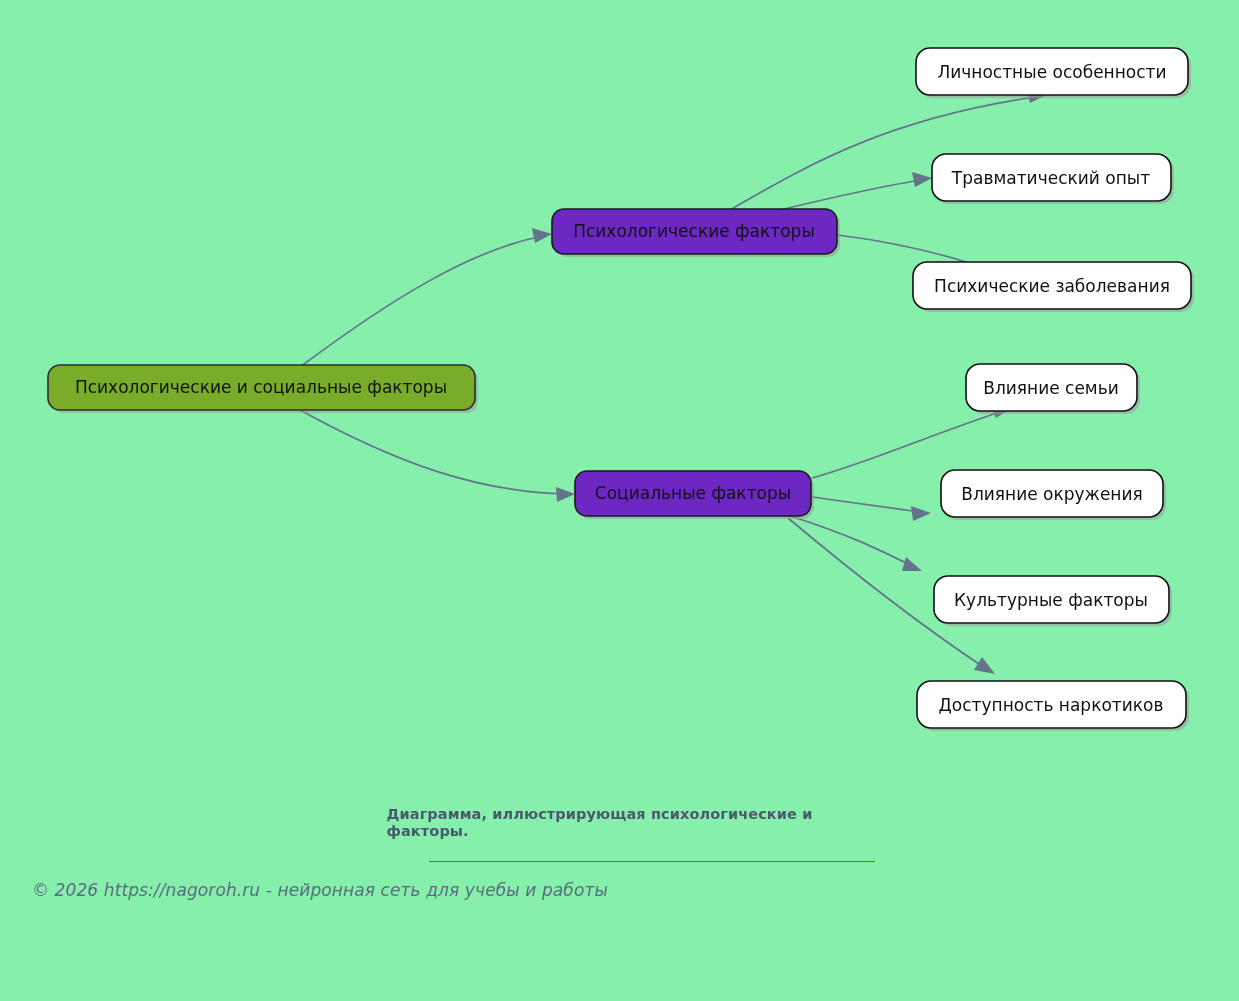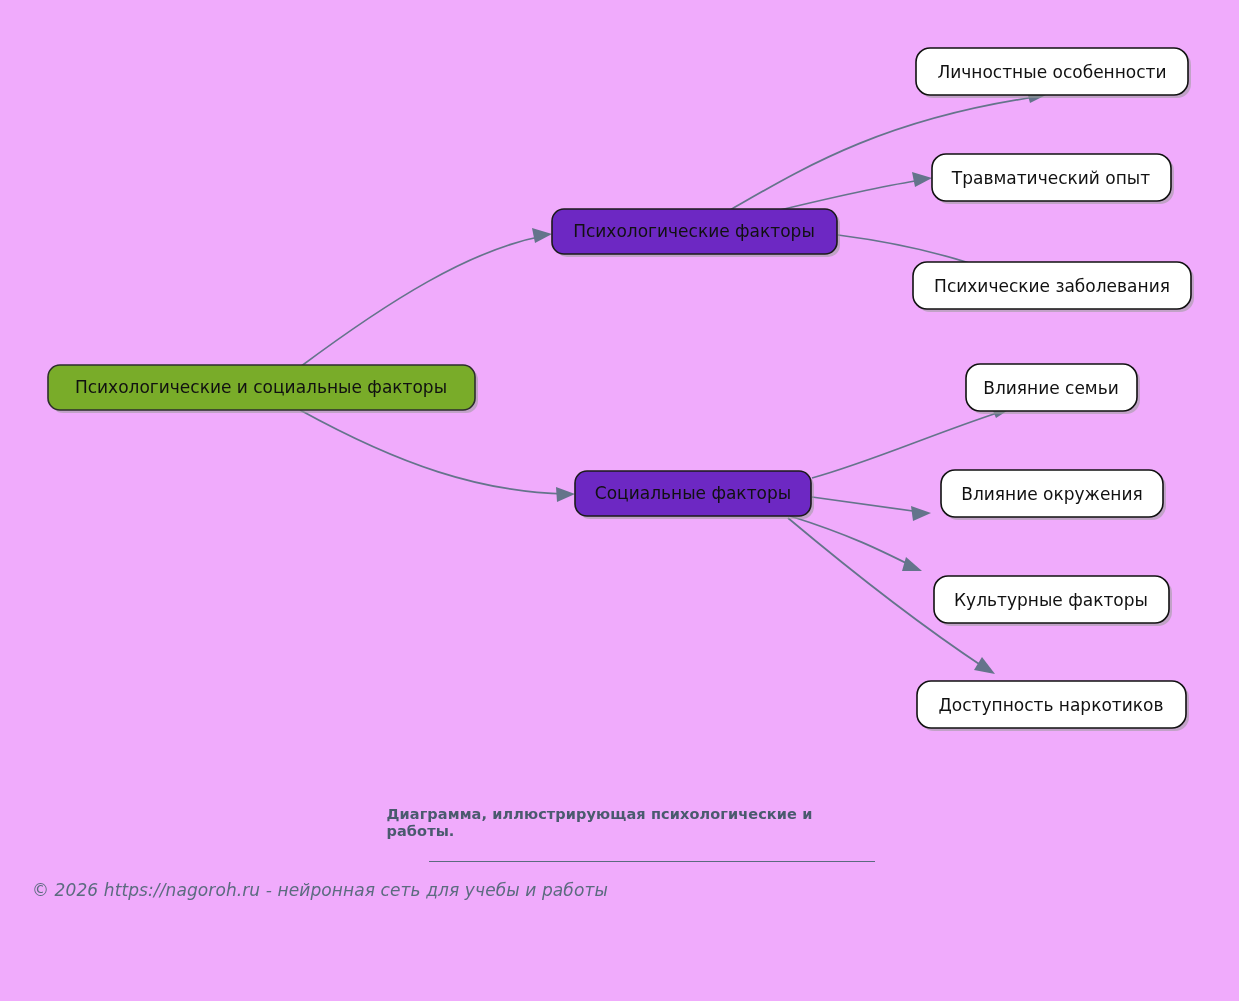--- a/index.html
+++ b/index.html
@@ -7,21 +7,21 @@
     padding: 0;
     background: #ffffff;
   }
   body {
     font-family: "DejaVu Sans", "Liberation Sans", sans-serif;
   }
   #page {
     position: relative;
     width: 1239px;
     height: 1001px;
-    background: #f0abfc;
+    background: #86efac;
     overflow: hidden;
   }
   #diagram-svg {
     position: absolute;
     left: 0;
     top: 0;
     width: 1239px;
     height: 1001px;
   }
   .node-label {
@@ -191,19 +191,19 @@
       <rect class="node-shadow" x="51" y="368" width="427" height="45" rx="12" ry="12"></rect>
       <rect x="48" y="365" width="427" height="45" rx="12" ry="12" fill="#79ac29" stroke="#2d2d2d" stroke-width="1.6"></rect>
       <text class="node-label" x="261" y="388">Психологические и социальные факторы</text>
     </g>
 
   </svg>
 
   <div class="caption-block">
     <div class="caption-text">
       <div>Диаграмма, иллюстрирующая психологические и</div>
-      <div>работы.</div>
+      <div>факторы.</div>
     </div>
     <div class="caption-divider"></div>
     <div class="footer-text">© 2026 https://nagoroh.ru - нейронная сеть для учебы и работы</div>
   </div>
 
 </div>
 
 </body></html>

